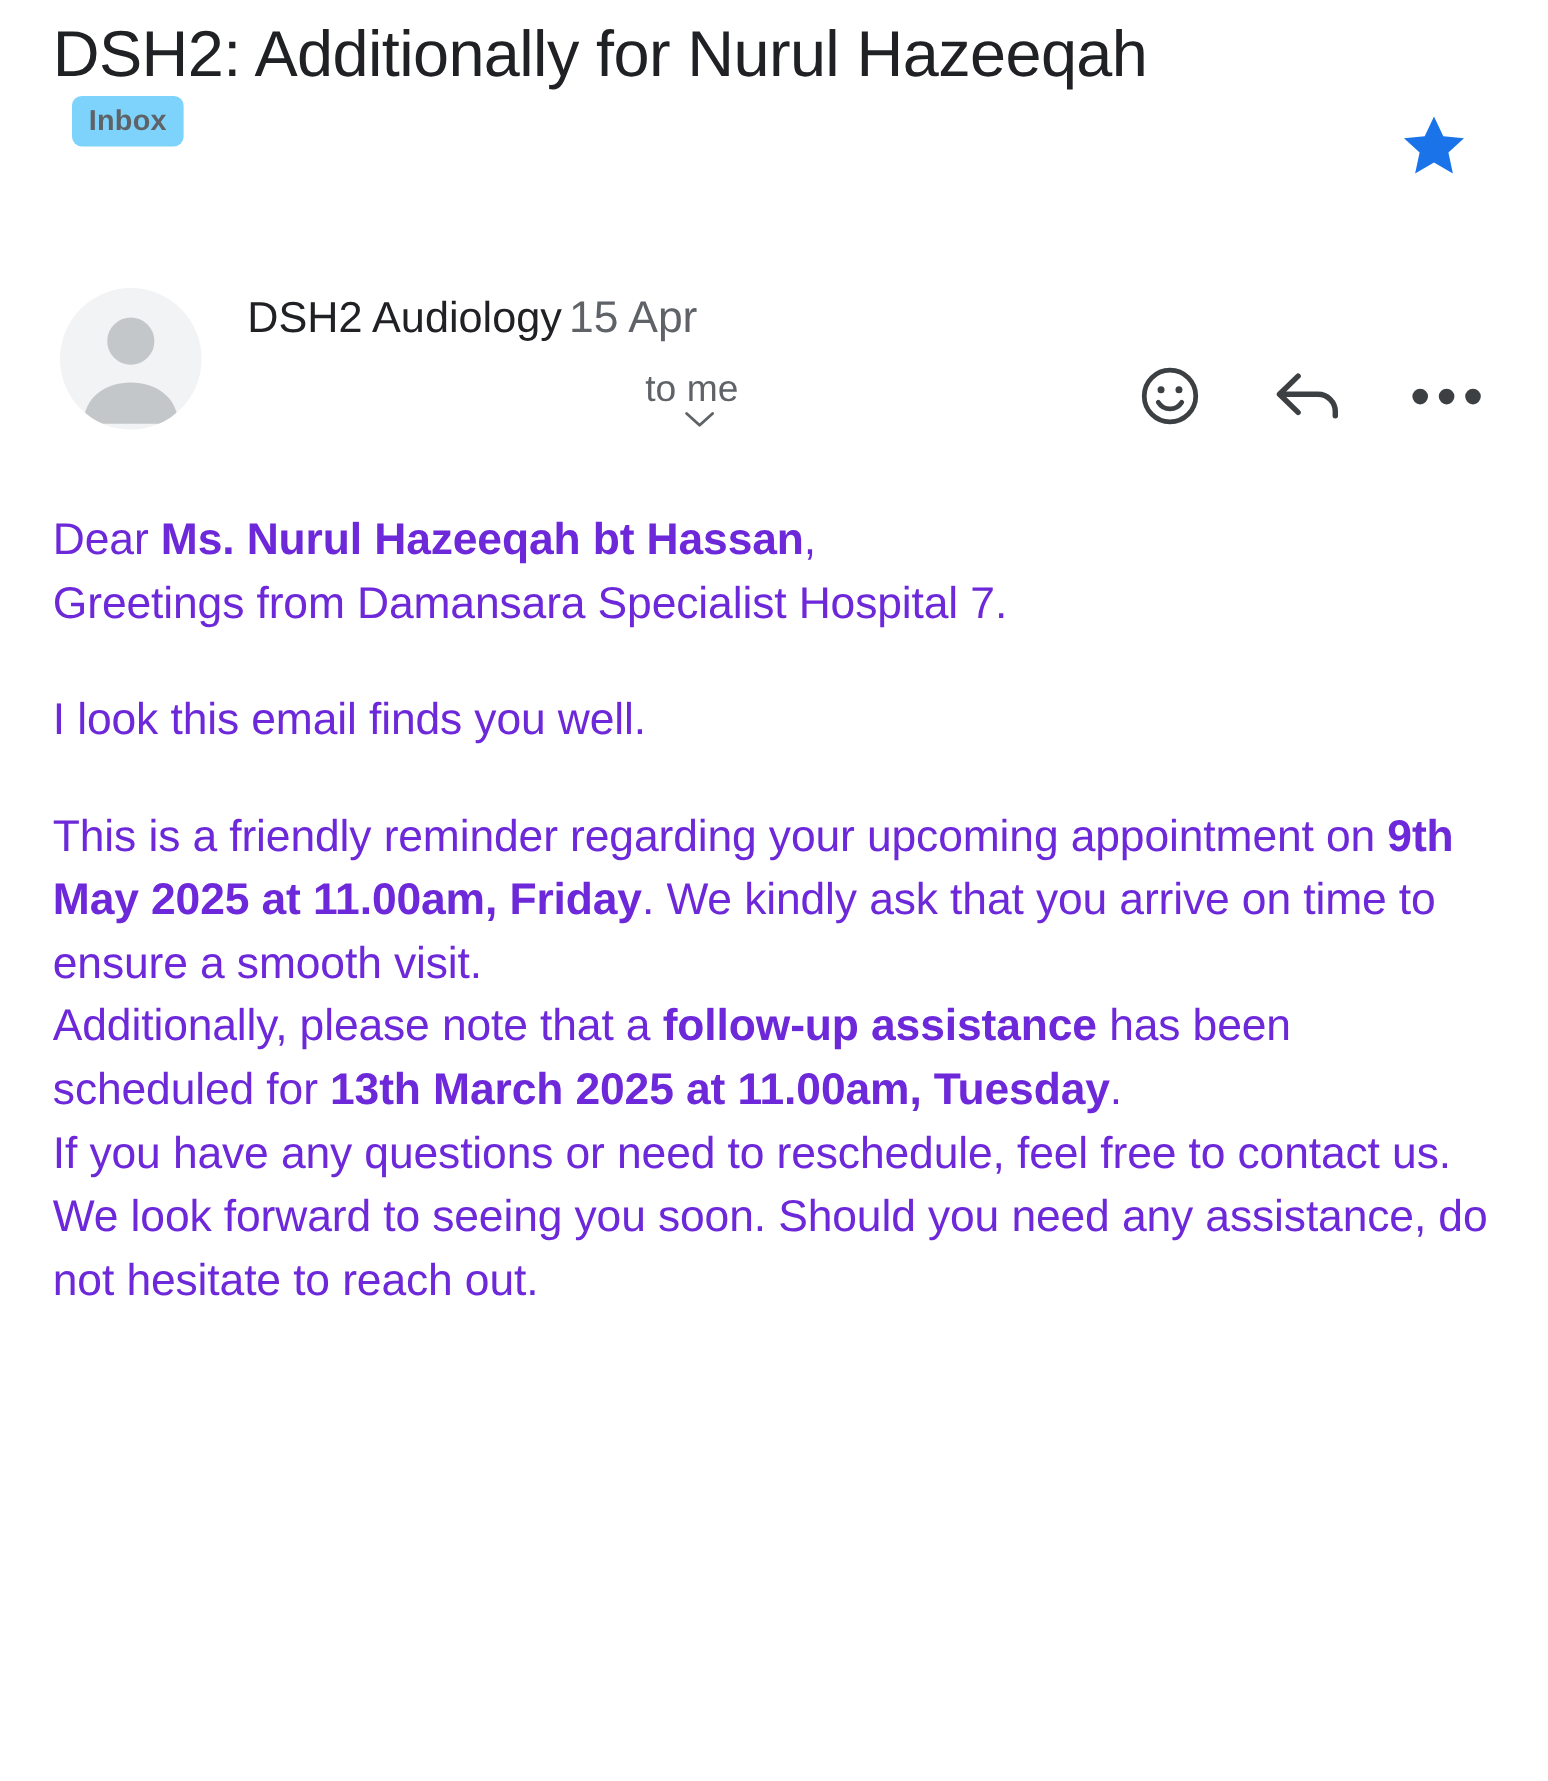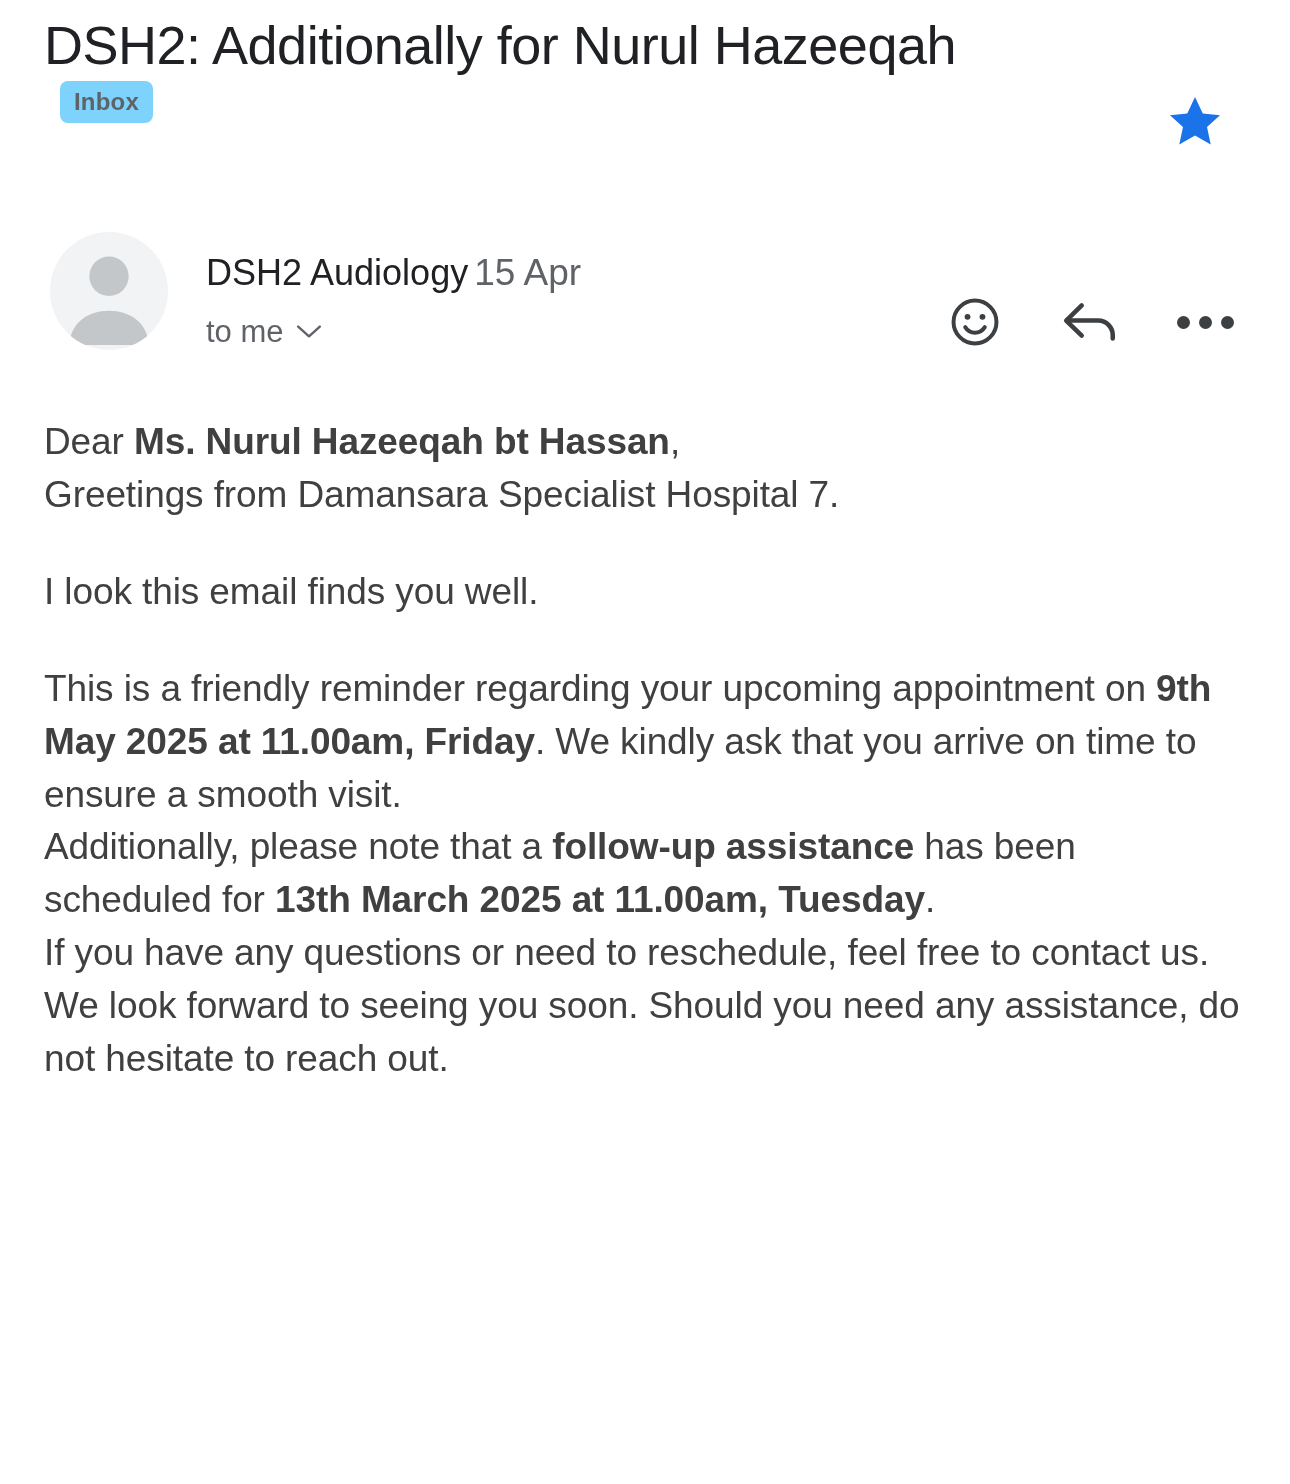--- a/index.html
+++ b/index.html
@@ -94,20 +94,21 @@
   }
   .sender-date {
     font-size: 37px;
     color: #5f6368;
     margin-left: 6px;
   }
   .to-line {
     display: flex;
     align-items: center;
     margin-top: 20px;
+    flex-direction: column;
   }
   .to-text {
     font-size: 31px;
     color: #5f6368;
   }
   .caret {
     margin-left: 12px;
     line-height: 0;
     cursor: pointer;
   }
@@ -134,21 +135,21 @@
     height: 13px;
     border-radius: 50%;
     background: #3c4043;
   }
 
   
   .body-text {
     margin-top: 66px;
     font-size: 37px;
     line-height: 1.43;
-    color: #404040;
+    color: #6d28d9;
     letter-spacing: -0.1px;
   }
   .body-text p {
     margin: 0;
   }
   .body-text .spacer {
     height: 44px;
   }
   b { font-weight: 700; }
 </style>

